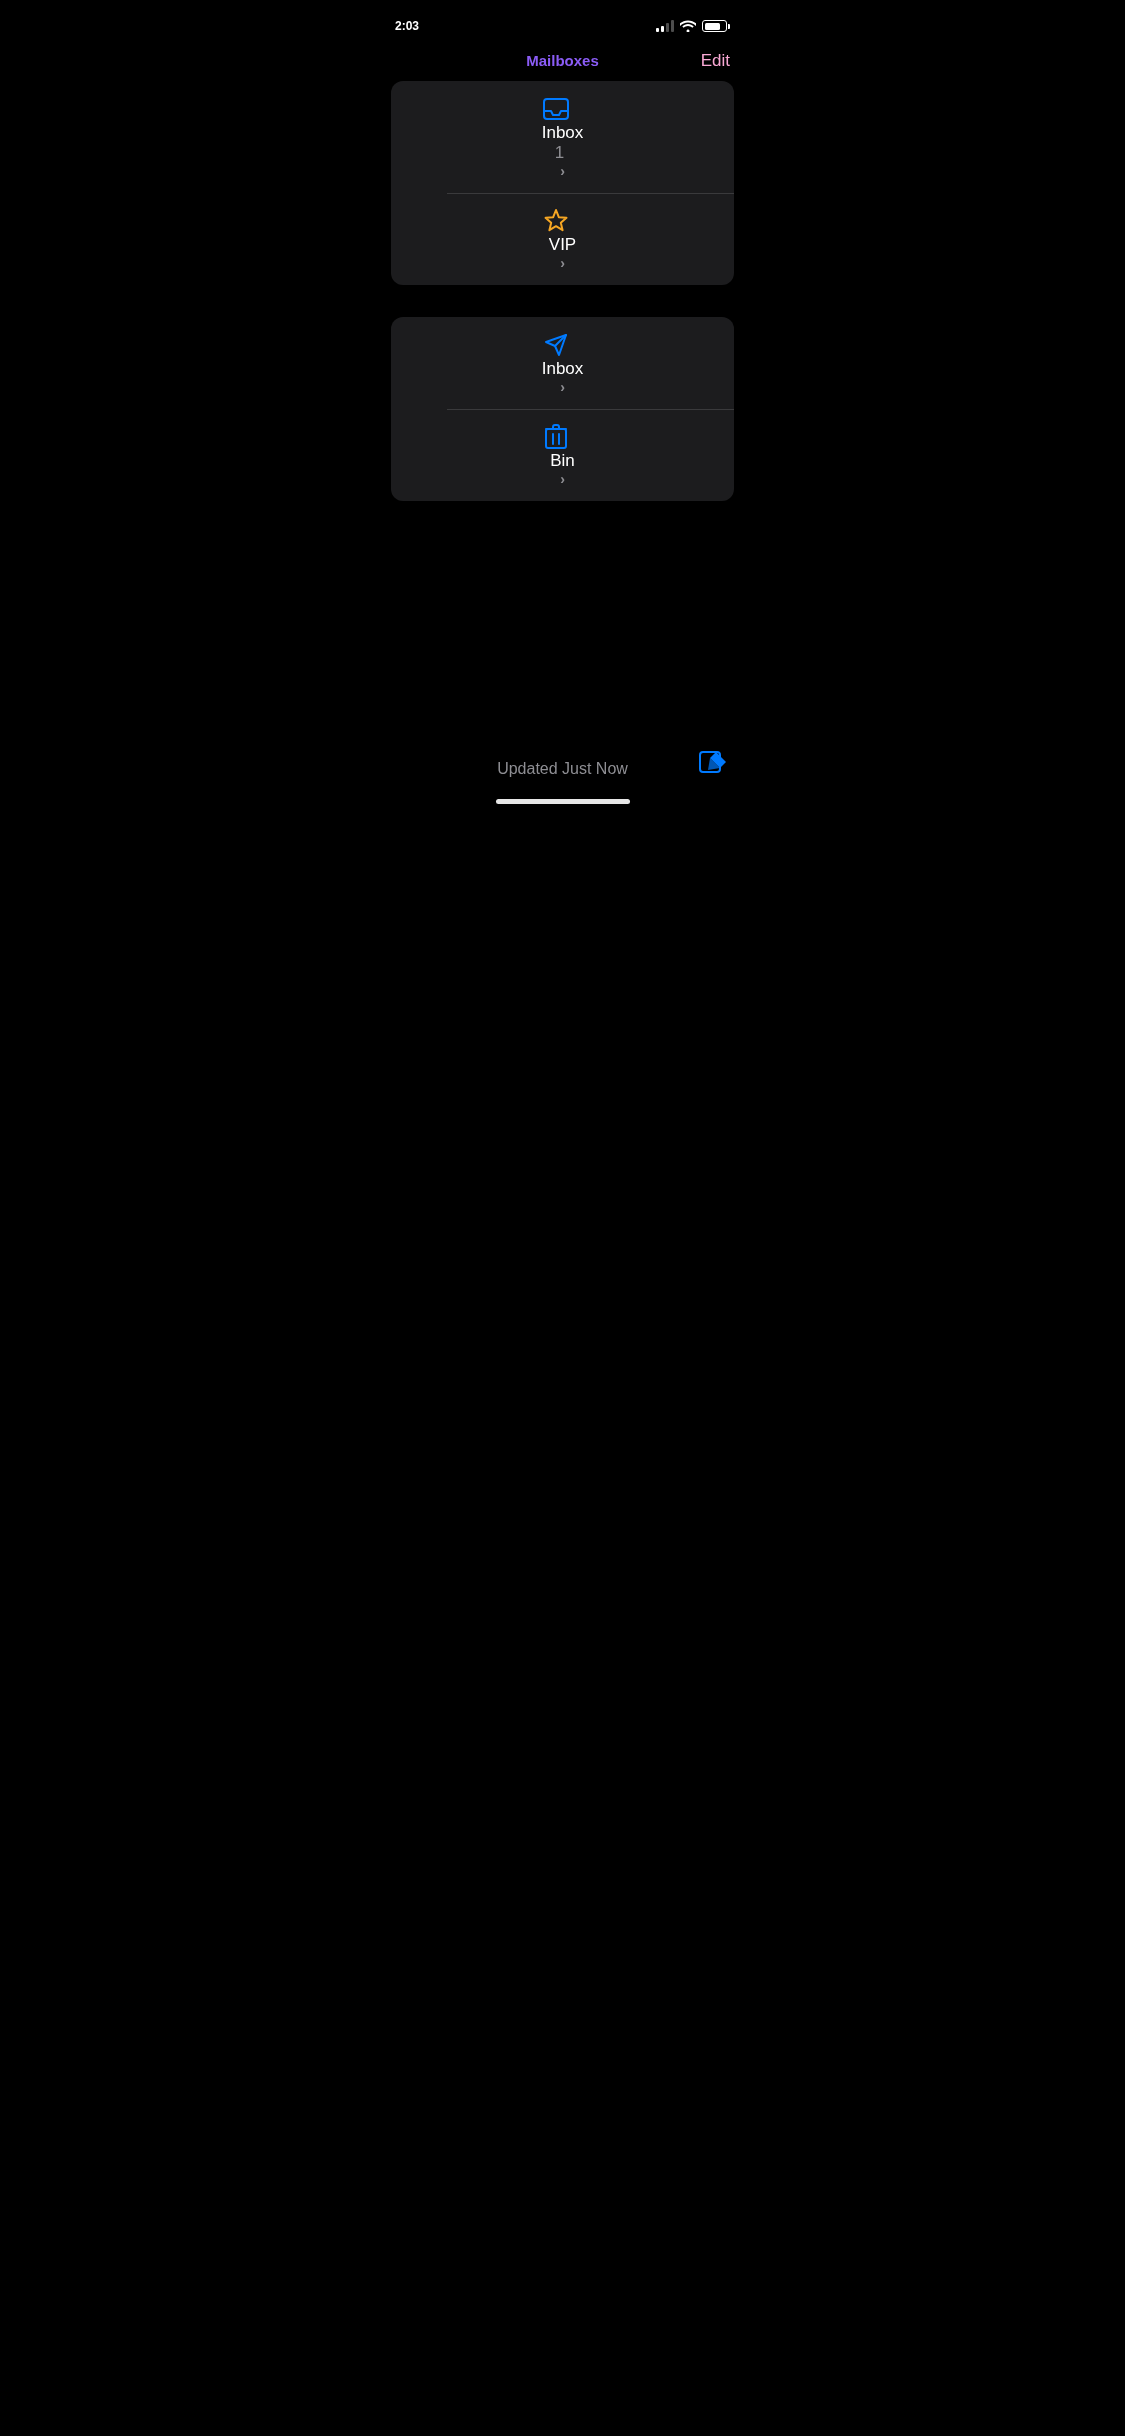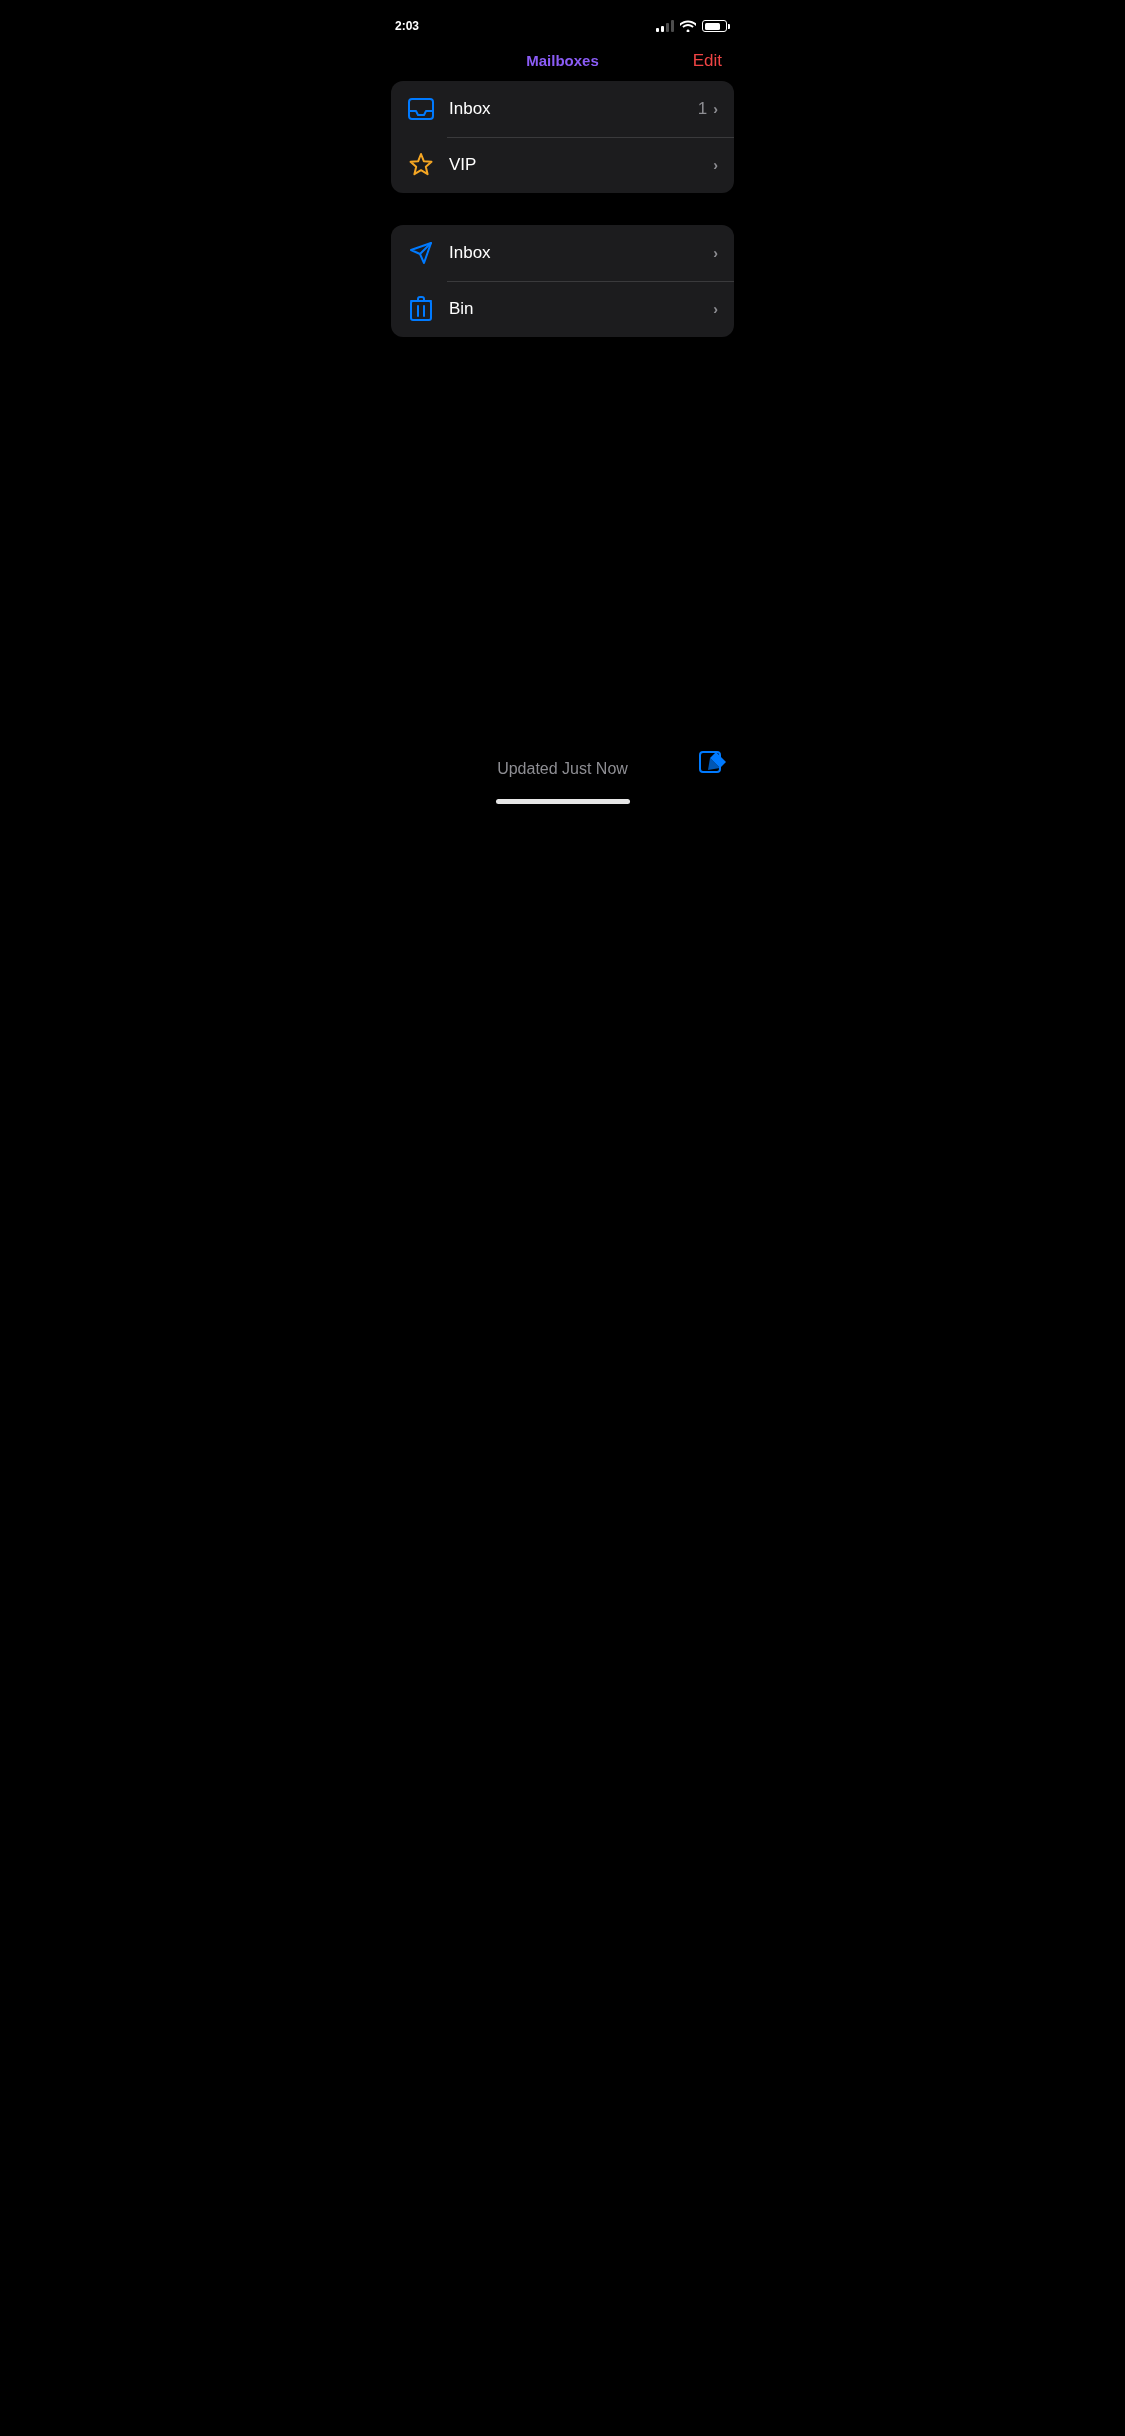--- a/index.html
+++ b/index.html
@@ -109,23 +109,23 @@
     }
 
     .nav-title {
       font-size: 15px;
       font-weight: 700;
       color: #8b5cf6;
     }
 
     .nav-edit-btn {
       position: absolute;
-      right: 28px;
+      right: 20px;
       font-size: 17px;
-      color: #ef4444;
+      color: #f9a8d4;
       font-weight: 400;
       cursor: pointer;
     }
 
     
     .content {
       padding: 0 16px;
     }
 
     
@@ -135,20 +135,21 @@
       overflow: hidden;
       margin-bottom: 32px;
     }
 
     .mail-item {
       display: flex;
       align-items: center;
       padding: 14px 16px;
       position: relative;
       cursor: pointer;
+      flex-direction: column;
     }
 
     .mail-item:not(:last-child)::after {
       content: '';
       position: absolute;
       bottom: 0;
       left: 56px;
       right: 0;
       height: 0.5px;
       background: #3a3a3c;

